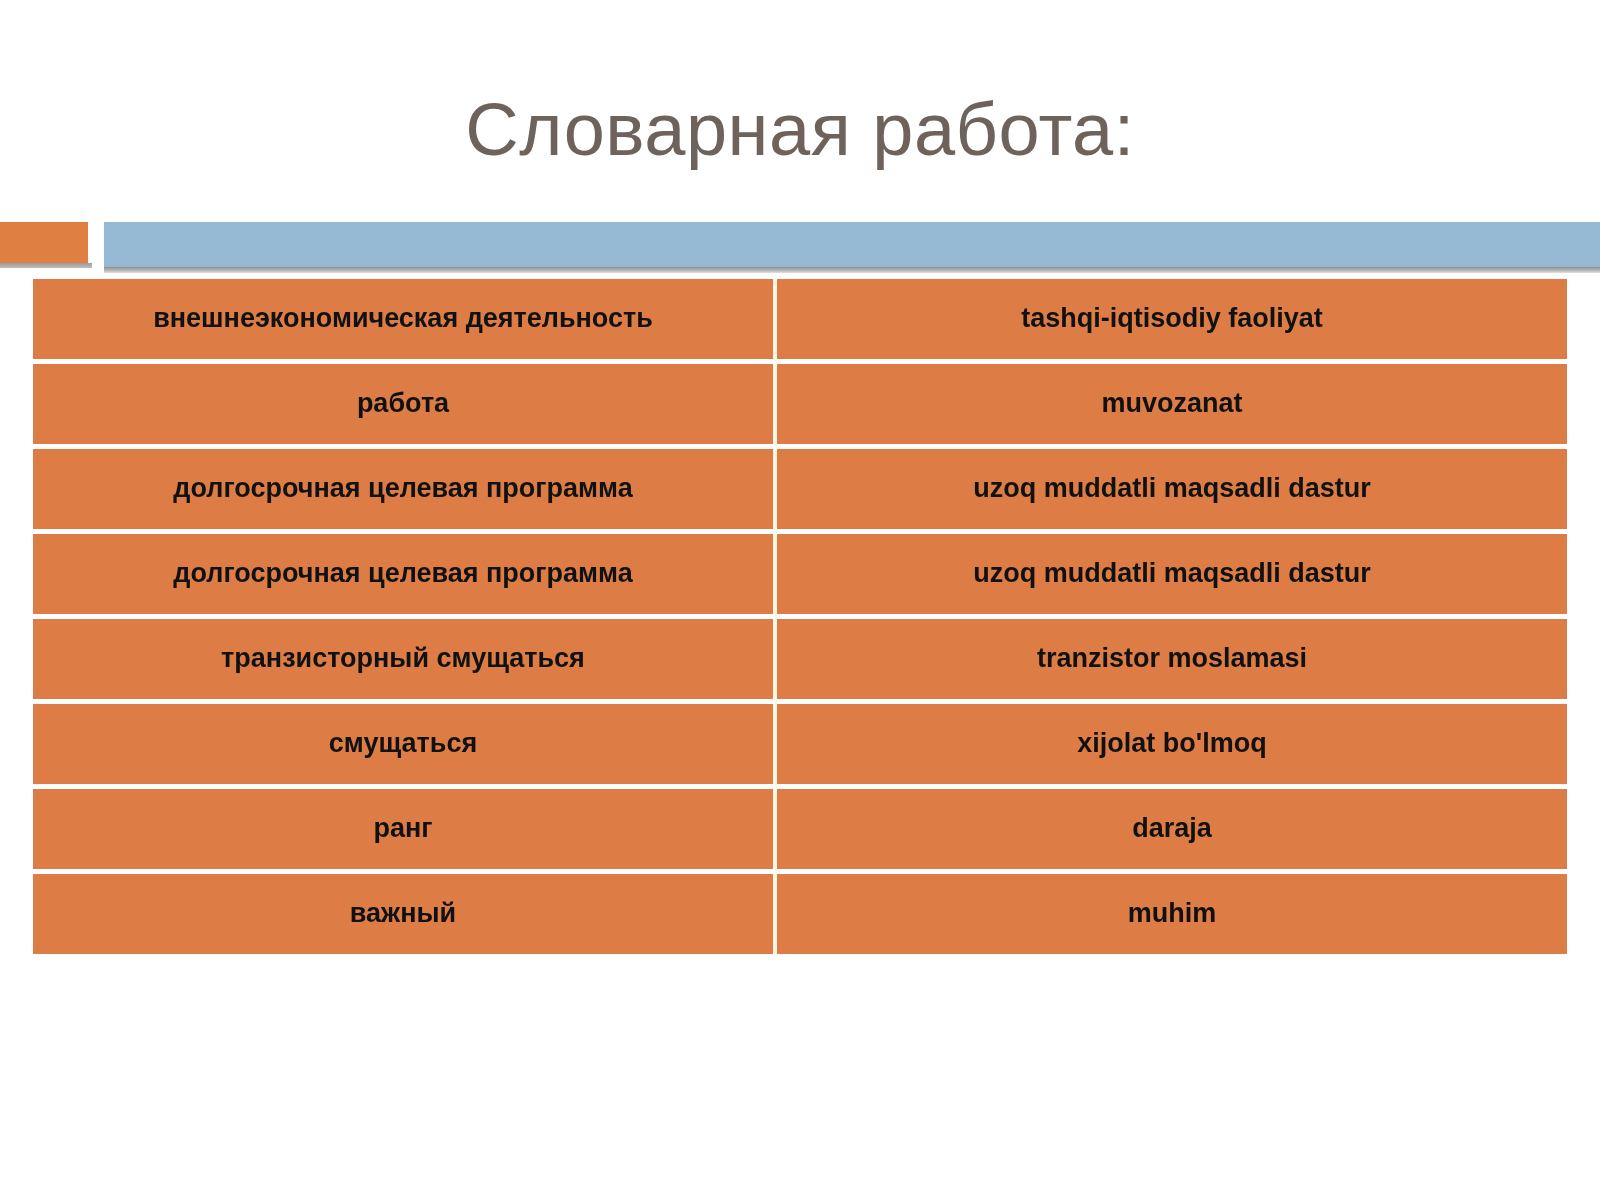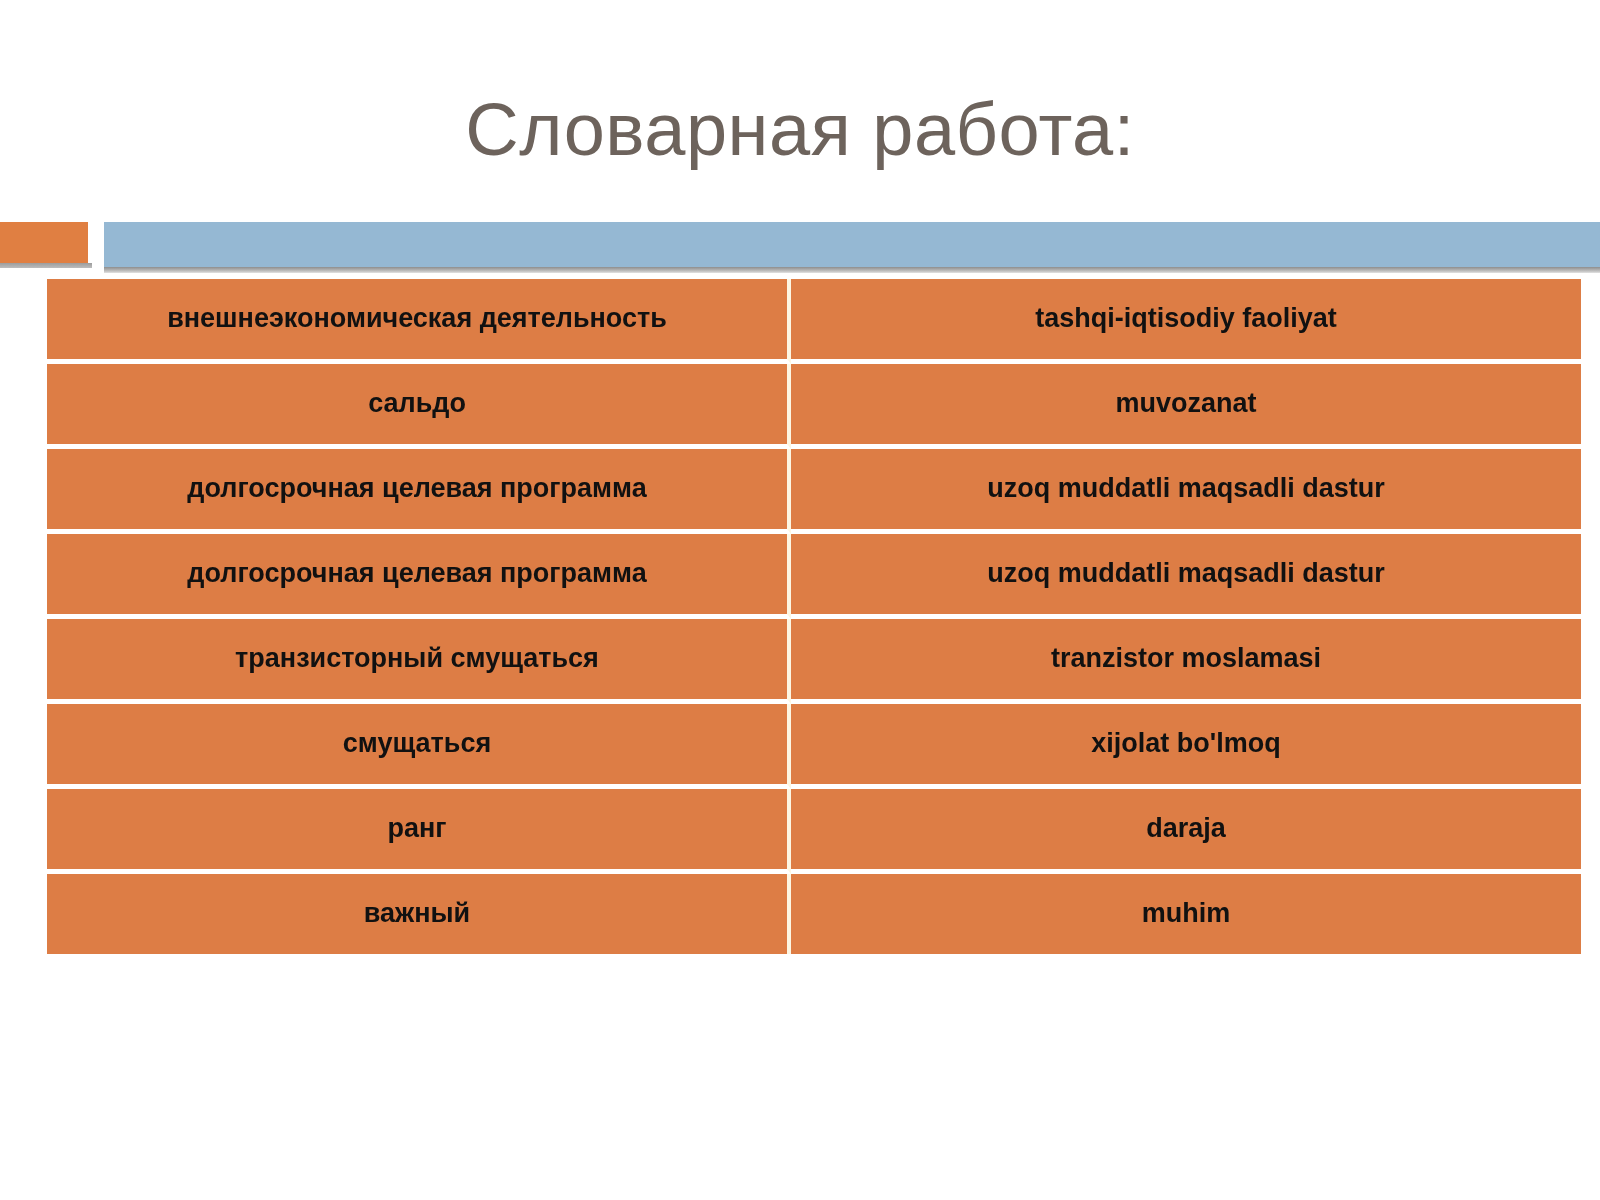--- a/index.html
+++ b/index.html
@@ -69,21 +69,21 @@
     left: 104px;
     top: 52px;
     width: 1496px;
     height: 6px;
     background: linear-gradient(to bottom, #8e8e8e, #c2c2c2 70%, #e3e3e3);
   }
 
   
   .vocab-table {
     position: absolute;
-    left: 47px;
+    left: 33px;
     top: 279px;
     width: 1494px;
     border-collapse: separate;
     border-spacing: 0;
     table-layout: fixed;
   }
   .vocab-table td {
     background: #dd7d45;
     color: #111111;
     font-weight: bold;
@@ -129,21 +129,21 @@
     <tr>
       <td class="col-ru">
         <span class="cell-text">внешнеэкономическая деятельность</span>
       </td>
       <td class="col-uz">
         <span class="cell-text">tashqi-iqtisodiy faoliyat</span>
       </td>
     </tr>
     <tr>
       <td class="col-ru">
-        <span class="cell-text">сальдо</span>
+        <span class="cell-text">работа</span>
       </td>
       <td class="col-uz">
         <span class="cell-text">muvozanat</span>
       </td>
     </tr>
     <tr>
       <td class="col-ru">
         <span class="cell-text">долгосрочная целевая программа</span>
       </td>
       <td class="col-uz">

